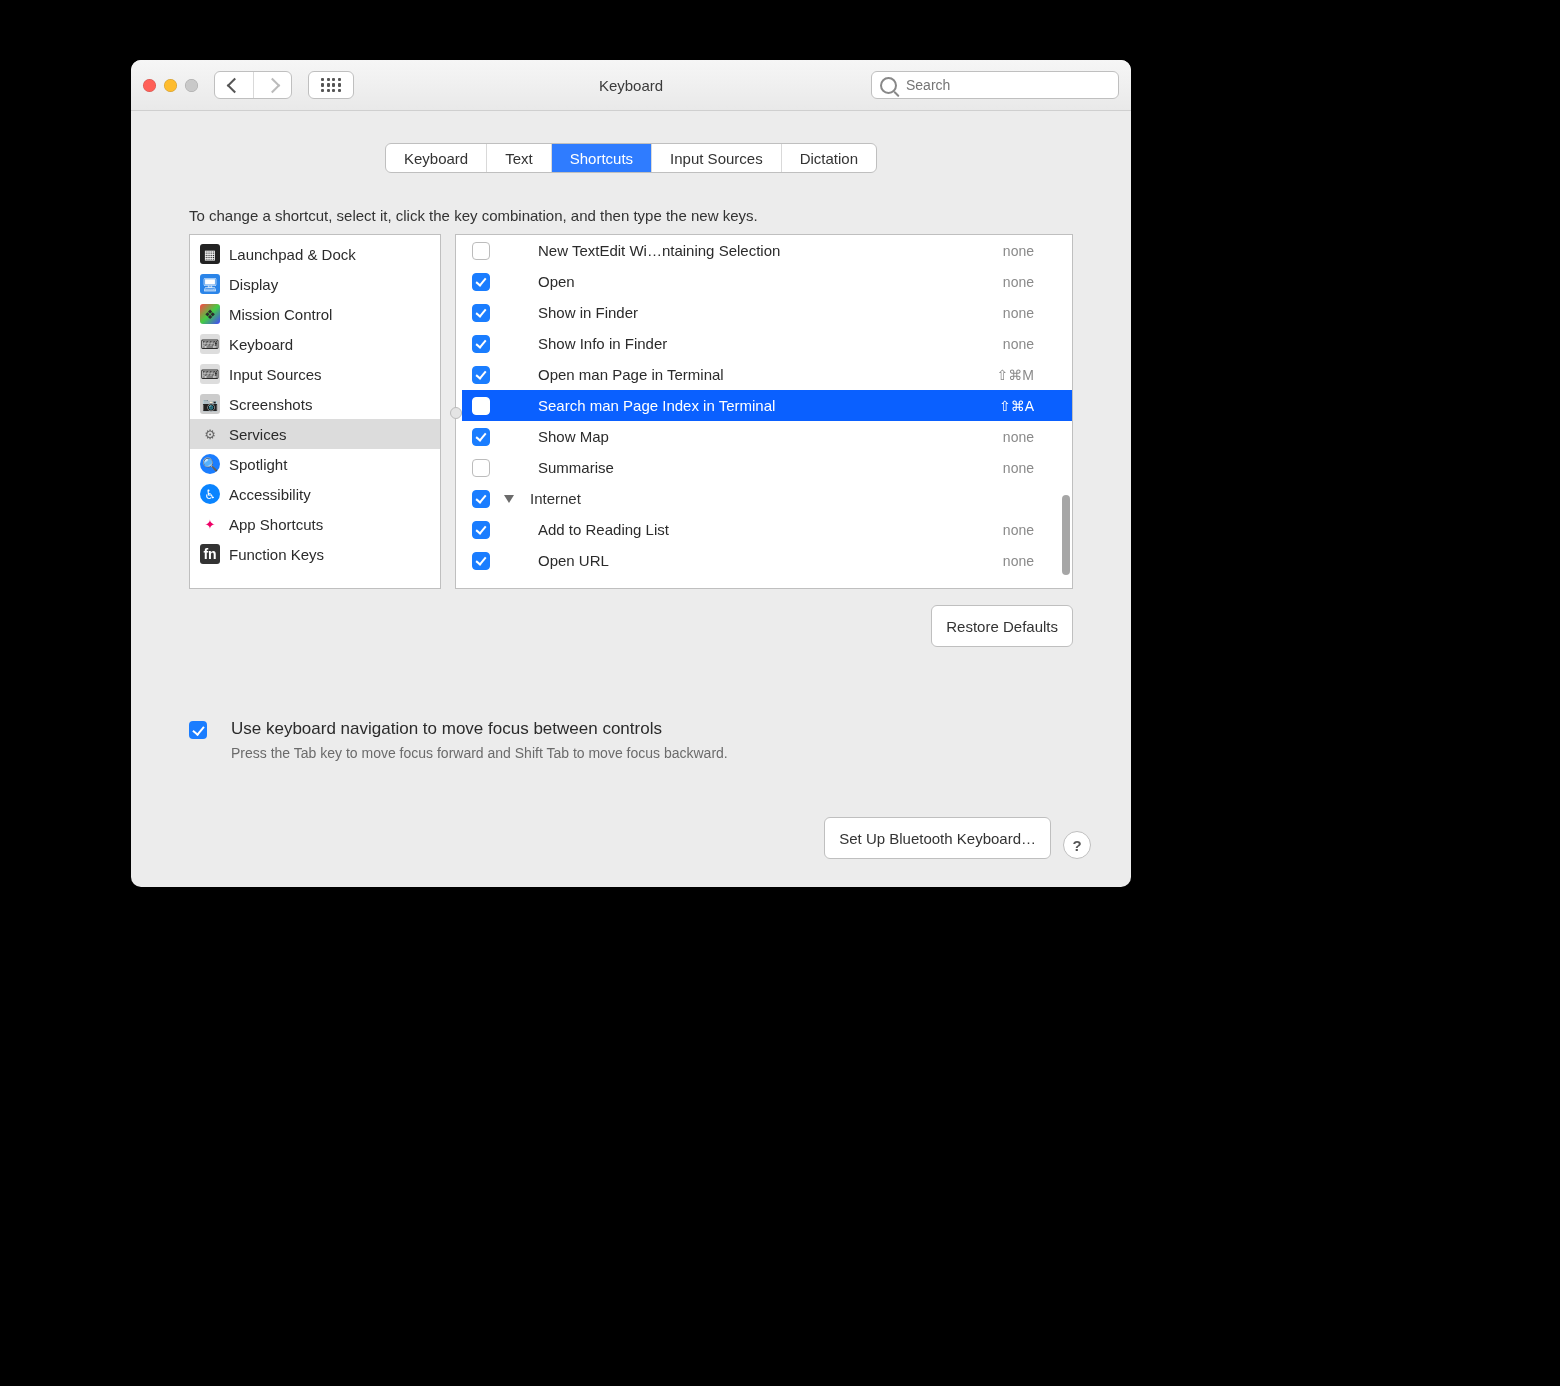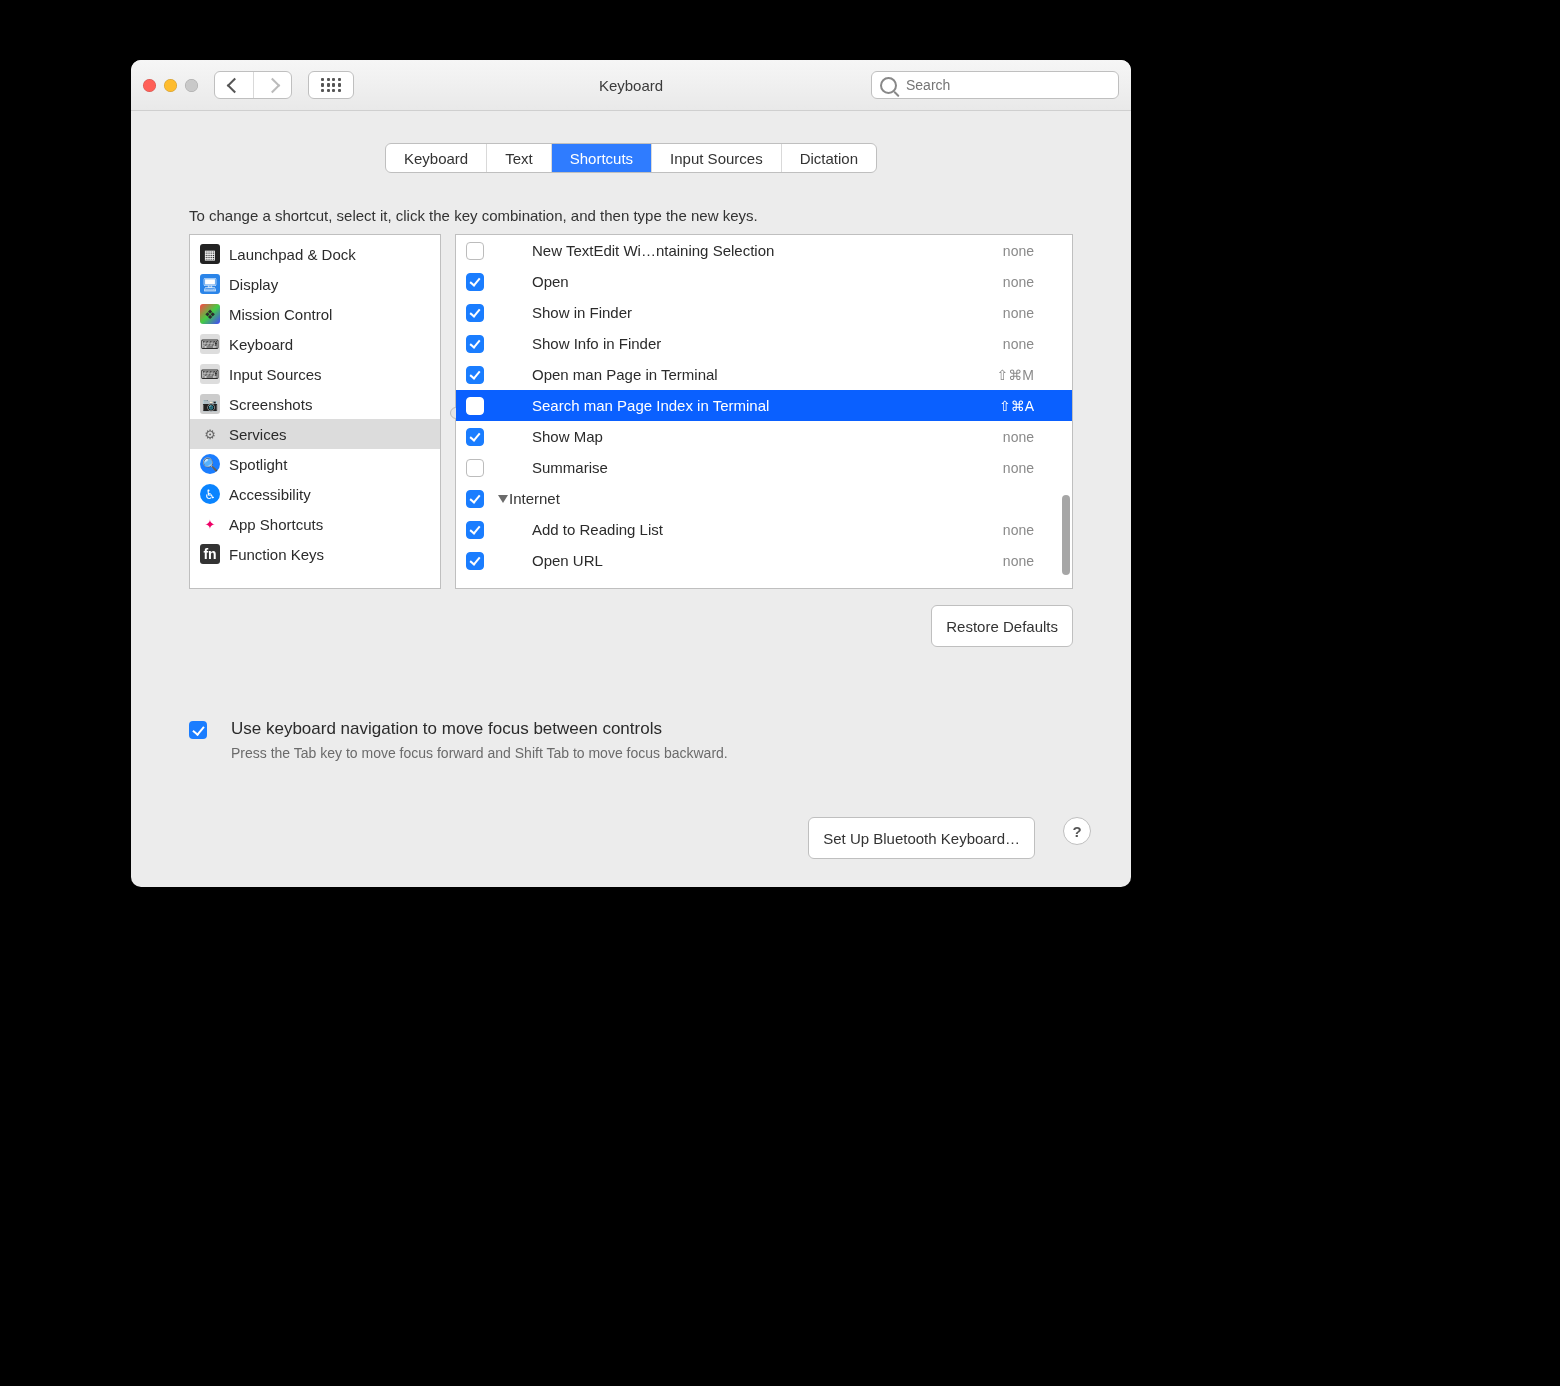--- a/index.html
+++ b/index.html
@@ -79,21 +79,21 @@
   .body{padding:0 22px 18px;}
   .tabbar{display:flex;justify-content:center;margin-top:32px;margin-bottom:34px;}
   .tabs{display:flex;border:1px solid var(--border);border-radius:6px;background:#fff;overflow:hidden;height:28px;}
   .tab{padding:0 18px;display:flex;align-items:center;font-size:15px;color:#333;border-right:1px solid var(--border-light);}
   .tab:last-child{border-right:none;}
   .tab.active{background:var(--blue-tab);color:#fff;}
   .instr{font-size:15px;color:#333;margin:0 36px 10px;}
   .panes{display:flex;gap:14px;margin:0 36px;}
   .pane{background:#fff;border:1px solid var(--border);border-radius:0;min-height:340px;}
   .pane-left{width:250px;}
-  .pane-right{flex:1;position:relative;}
+  .pane-right{flex:1;position:relative;padding-left:6px;}
   .cat-list{list-style:none;margin:0;padding:4px 0;}
   .cat-list li{height:30px;display:flex;align-items:center;gap:9px;padding:0 10px;font-size:15px;}
   .cat-list li.selected{background:#dcdcdc;}
   .ic{width:20px;height:20px;display:flex;align-items:center;justify-content:center;font-size:13px;border-radius:3px;}
   .ic-dark{background:#222;color:#fff;}
   .ic-blue{background:#2a84e8;color:#fff;}
   .ic-gray{background:#ccc;}
   .ic-keys{background:#ddd;}
   .ic-color{background:linear-gradient(135deg,#f44,#4c4,#44f);}
   .ic-gear{color:#666;}
@@ -104,35 +104,35 @@
   
   .svc-wrap{height:353px;overflow:hidden;position:relative;}
   .svc-list{list-style:none;margin:0;padding:0;}
   .svc-list li{height:31px;display:flex;align-items:center;padding:0 10px 0 10px;font-size:15px;}
   .svc-list li.sel{background:var(--blue-sel);color:#fff;}
   .chk{width:16px;height:16px;border:1px solid #bcbcbc;border-radius:4px;background:#fff;flex:none;display:flex;align-items:center;justify-content:center;}
   .chk.on{background:var(--check-blue);border-color:var(--check-blue);}
   .chk.on::after{content:"";width:4px;height:8px;border:solid #fff;border-width:0 2px 2px 0;transform:rotate(40deg);margin-bottom:2px;}
   .svc-list li.sel .chk{background:#fff;border-color:#fff;}
   .indent1{margin-left:48px;}
-  .grp{margin-left:14px;display:flex;align-items:center;gap:1px;color:#333;}
+  .grp{margin-left:14px;display:flex;align-items:center;gap:16px;color:#333;}
   .grp .tri{width:0;height:0;border-left:5px solid transparent;border-right:5px solid transparent;border-top:8px solid #6b6b6b;}
   .label{flex:1;overflow:hidden;text-overflow:ellipsis;white-space:nowrap;}
   .val{margin-left:auto;font-size:14px;color:var(--text-muted);padding-right:28px;}
   .svc-list li.sel .val{color:#fff;}
   .scrollbar{position:absolute;right:2px;top:260px;width:8px;height:80px;background:rgba(0,0,0,.35);border-radius:4px;}
   .handle{position:absolute;left:-6px;top:172px;width:10px;height:10px;background:#e4e4e4;border:1px solid #bbb;border-radius:50%;}
   
   .restore{display:flex;justify-content:flex-end;margin:16px 36px 0;}
   .btn{background:#fff;border:1px solid var(--border);border-radius:6px;height:42px;padding:0 14px;font-size:15px;color:#333;}
   .kbnav{margin:72px 36px 0;display:flex;gap:24px;align-items:flex-start;}
   .kbnav .chkbig{width:18px;height:18px;border-radius:4px;background:var(--check-blue);display:flex;align-items:center;justify-content:center;flex:none;margin-top:2px;}
   .kbnav .chkbig::after{content:"";width:5px;height:9px;border:solid #fff;border-width:0 2px 2px 0;transform:rotate(40deg);margin-bottom:2px;}
   .kbnav-text .hint{color:#6b6b6b;font-size:14px;margin-top:6px;}
-  .bottom{display:flex;justify-content:flex-end;align-items:flex-start;gap:28px;margin:56px 18px 10px;}
+  .bottom{display:flex;justify-content:flex-end;align-items:flex-end;gap:12px;margin:56px 18px 10px;}
   .help{width:26px;height:26px;border:1px solid var(--border);border-radius:50%;background:#fff;display:flex;align-items:center;justify-content:center;font-size:15px;color:#555;font-weight:600;}
 </style>
 </head>
 <body>
 
 <div class="window">
 
   <div class="titlebar">
     <div class="traffic">
       <div class="dot red"></div>

